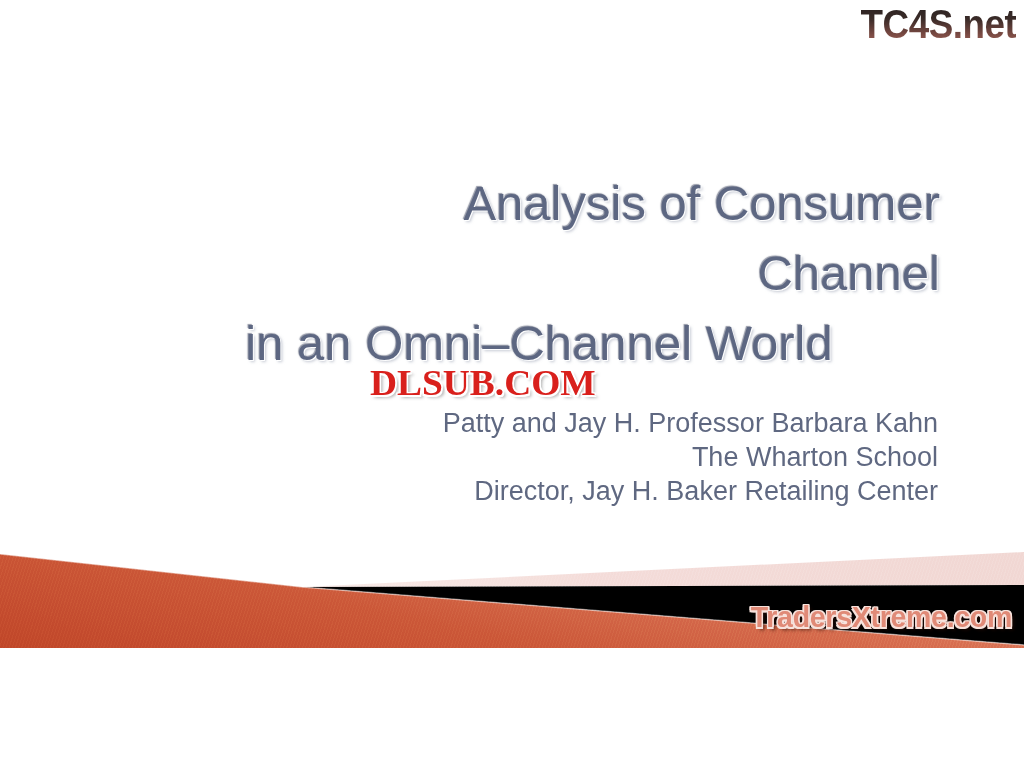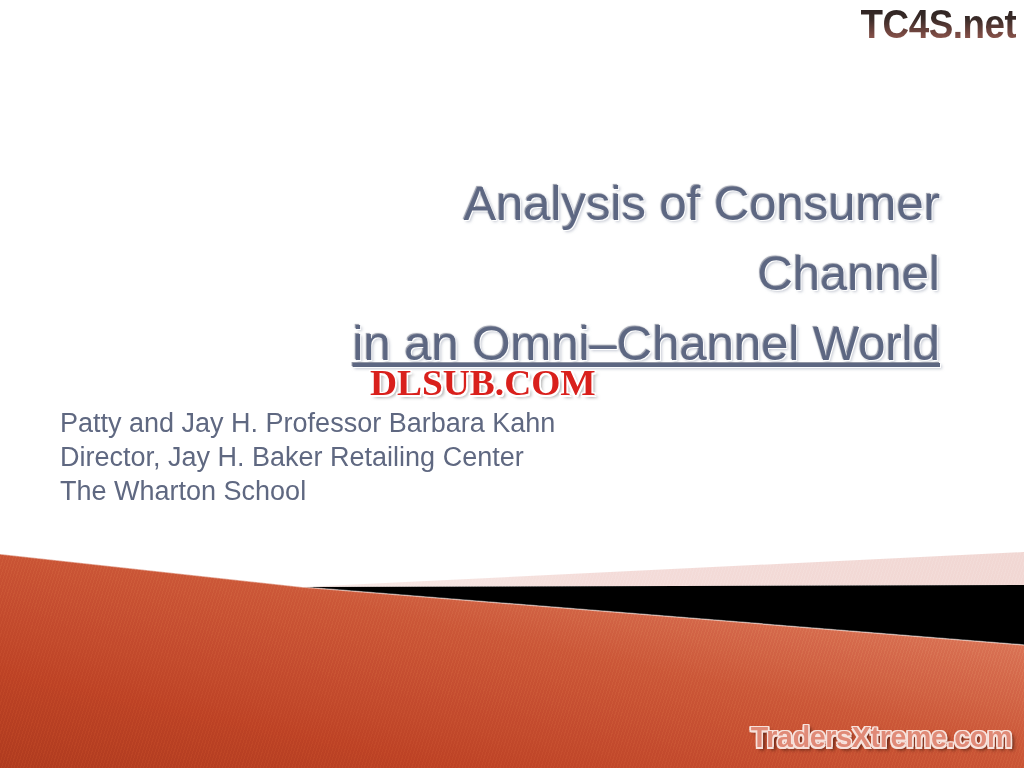--- a/index.html
+++ b/index.html
@@ -4,21 +4,21 @@
 <style>
   html, body {
     margin: 0;
     padding: 0;
     background: #ffffff;
   }
 
   #slide {
     position: relative;
     width: 1024px;
-    height: 768px;
+    height: 648px;
     background: #ffffff;
     overflow: hidden;
     font-family: "Liberation Sans", sans-serif;
   }
 
   
   .tc4s-watermark {
     position: absolute;
     top: 2px;
     right: 8px;
@@ -49,21 +49,21 @@
     font-size: 49px;
     line-height: 70px;
     font-weight: normal;
     letter-spacing: 0px;
     text-shadow:
        1px 1px 0 rgba(255,255,255,0.95),
       -1px -1px 1px rgba(60,68,92,0.55),
        2px 2px 3px rgba(150,156,175,0.55);
   }
   .title-line { display: block; white-space: nowrap; }
-  .title-line-3 { text-align: right; padding-left: 78px; text-decoration: underline; }
+  .title-line-3 { text-align: center; padding-left: 78px; }
 
   
   .dlsub-watermark {
     position: absolute;
     left: 370px;
     top: 362px;
     font-family: "Liberation Serif", serif;
     font-weight: bold;
     font-style: normal;
     font-size: 36px;
@@ -84,20 +84,21 @@
     user-select: none;
     white-space: nowrap;
   }
 
   
   .subtitle-block {
     position: absolute;
     left: 60px;
     top: 406px;
     width: 878px;
+    text-align: right;
     color: #5f6881;
     font-size: 27px;
     line-height: 34px;
   }
   .subtitle-line { display: block; white-space: nowrap; }
 
   
   .bottom-art {
     position: absolute;
     left: 0;
@@ -162,22 +163,22 @@
   <div class="title-block">
     <span class="title-line title-line-1">Analysis of Consumer</span>
     <span class="title-line title-line-2">Channel</span>
     <span class="title-line title-line-3">in an Omni–Channel World</span>
   </div>
 
   <div class="dlsub-watermark">DLSUB.COM</div>
 
   <div class="subtitle-block">
     <span class="subtitle-line">Patty and Jay H. Professor Barbara Kahn</span>
+    <span class="subtitle-line">The Wharton School</span>
     <span class="subtitle-line">Director, Jay H. Baker Retailing Center</span>
-    <span class="subtitle-line">The Wharton School</span>
   </div>
 
   <svg class="bottom-art" viewBox="0 0 1024 768" preserveAspectRatio="none">
     <defs>
       <linearGradient id="orangeGrad" x1="0" y1="1" x2="1" y2="0">
         <stop offset="0%" stop-color="#b23d20"></stop>
         <stop offset="22%" stop-color="#bf4426"></stop>
         <stop offset="55%" stop-color="#cd5a3a"></stop>
         <stop offset="82%" stop-color="#dd7a5c"></stop>
         <stop offset="100%" stop-color="#e28e70"></stop>

